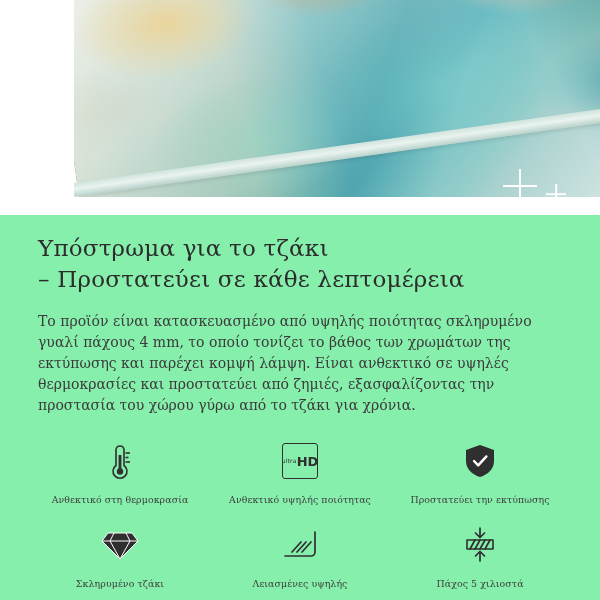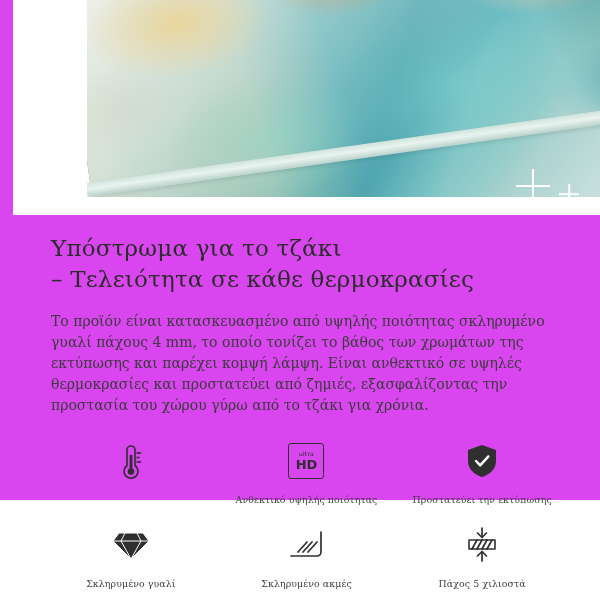--- a/index.html
+++ b/index.html
@@ -9,24 +9,23 @@
   body {
     width: 600px;
     height: 600px;
     background: #ffffff;
     font-family: "DejaVu Sans", sans-serif;
     overflow: hidden;
   }
   .page {
     position: relative;
     width: 600px;
-    height: 500px;
-    background: #d946ef;
+    height: 600px;
+    background: #86efac;
     box-sizing: border-box;
-    padding-left: 13px;
   }
 
   
   .hero {
     position: relative;
     width: 600px;
     height: 215px;
     overflow: hidden;
     background: #ffffff;
   }
@@ -175,21 +174,21 @@
     line-height: 13px;
     color: #3d3d3d;
     letter-spacing: 0.1px;
   }
   .hd-box {
     width: 34px;
     height: 34px;
     border: 1.6px solid #2f2f2f;
     border-radius: 3px;
     display: flex;
-    flex-direction: column;
+    flex-direction: row;
     align-items: center;
     justify-content: center;
     line-height: 1;
   }
   .hd-box .t1 {
     font-family: "DejaVu Sans", sans-serif;
     font-size: 6px;
     letter-spacing: 0.2px;
     color: #2f2f2f;
   }
@@ -211,38 +210,39 @@
     <div class="hero-edge"></div>
     <div class="hero-mask-left"></div>
     <div class="hero-mask-bottom"></div>
     <div class="sparkle"></div>
     <div class="sparkle2"></div>
   </div>
 
   <div class="content">
     <h1 class="headline">
       <span>Υπόστρωμα για το τζάκι</span>
-      <span class="line2">– Τελειότητα σε κάθε θερμοκρασίες</span>
+      <span class="line2">– Προστατεύει σε κάθε λεπτομέρεια</span>
     </h1>
     <p class="body-text">Το προϊόν είναι κατασκευασμένο από υψηλής ποιότητας σκληρυμένο γυαλί πάχους 4 mm, το οποίο τονίζει το βάθος των χρωμάτων της εκτύπωσης και παρέχει κομψή λάμψη. Είναι ανθεκτικό σε υψηλές θερμοκρασίες και προστατεύει από ζημιές, εξασφαλίζοντας την προστασία του χώρου γύρω από το τζάκι για χρόνια.</p>
   </div>
 
   <div class="features">
 
     <div class="feature">
       <div class="feature-icon">
         <svg width="34" height="40" viewBox="0 0 34 40" fill="none" stroke="#2f2f2f" stroke-width="1.6">
           <path d="M17 5 a4 4 0 0 1 4 4 v15.5 a7 7 0 1 1 -8 0 V9 a4 4 0 0 1 4 -4 z"></path>
           <circle cx="17" cy="30.5" r="3.2" fill="#2f2f2f" stroke="none"></circle>
           <rect x="15.6" y="14" width="2.8" height="14" fill="#2f2f2f" stroke="none"></rect>
           <line x1="22.5" y1="12" x2="27" y2="12"></line>
           <line x1="22.5" y1="16.5" x2="25.5" y2="16.5"></line>
           <line x1="22.5" y1="21" x2="27" y2="21"></line>
         </svg>
       </div>
+      <div class="feature-label">Ανθεκτικό στη θερμοκρασία</div>
     </div>
 
     <div class="feature">
       <div class="feature-icon">
         <div class="hd-box">
           <span class="t1">ultra</span>
           <span class="t2">HD</span>
         </div>
       </div>
       <div class="feature-label">Ανθεκτικό υψηλής ποιότητας</div>
@@ -260,33 +260,33 @@
 
     <div class="feature">
       <div class="feature-icon">
         <svg width="40" height="36" viewBox="0 0 40 36" fill="#2f2f2f" stroke="#ffffff" stroke-width="1">
           <path d="M8 6 h24 l6 8 L20 32 L2 14 Z"></path>
           <path d="M2 14 h36" stroke="#ffffff" stroke-width="1" fill="none"></path>
           <path d="M14 6 L10 14 L20 32" stroke="#ffffff" stroke-width="1" fill="none"></path>
           <path d="M26 6 L30 14 L20 32" stroke="#ffffff" stroke-width="1" fill="none"></path>
         </svg>
       </div>
-      <div class="feature-label">Σκληρυμένο γυαλί</div>
+      <div class="feature-label">Σκληρυμένο τζάκι</div>
     </div>
 
     <div class="feature">
       <div class="feature-icon">
         <svg width="38" height="34" viewBox="0 0 38 34" fill="none" stroke="#2f2f2f" stroke-width="1.7" stroke-linecap="round">
           <path d="M4 28 L30 28 A4 4 0 0 0 34 24 L34 4"></path>
           <line x1="11" y1="24" x2="20" y2="14"></line>
           <line x1="16" y1="24" x2="25" y2="14"></line>
           <line x1="21" y1="24" x2="30" y2="14"></line>
         </svg>
       </div>
-      <div class="feature-label">Σκληρυμένο ακμές</div>
+      <div class="feature-label">Λειασμένες υψηλής</div>
     </div>
 
     <div class="feature">
       <div class="feature-icon">
         <svg width="38" height="40" viewBox="0 0 38 40" fill="none" stroke="#2f2f2f" stroke-width="1.7" stroke-linecap="round" stroke-linejoin="round">
           <line x1="19" y1="3" x2="19" y2="12"></line>
           <path d="M14.5 8 L19 12.5 L23.5 8"></path>
           <rect x="6" y="15" width="26" height="9" stroke="#2f2f2f" stroke-width="1.6"></rect>
           <line x1="9" y1="24" x2="14" y2="15"></line>
           <line x1="14" y1="24" x2="19" y2="15"></line>

